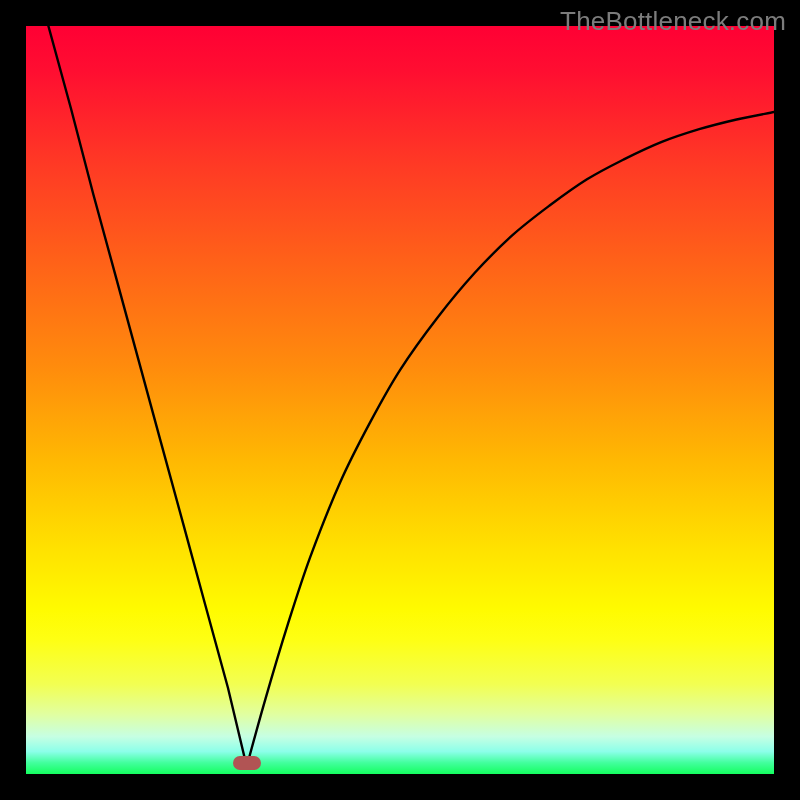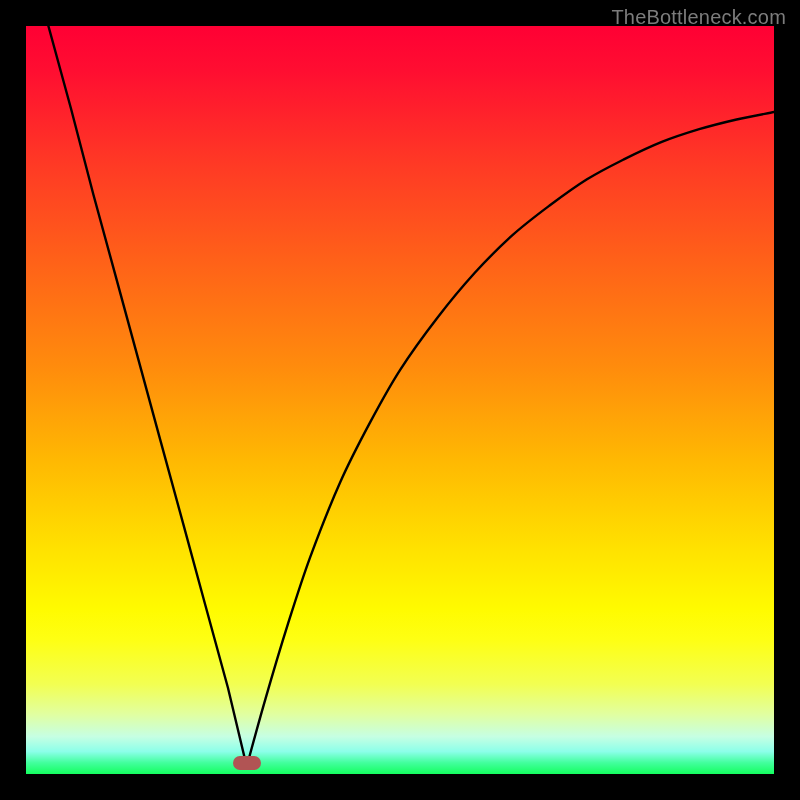--- a/index.html
+++ b/index.html
@@ -58,21 +58,21 @@
     height: 14px;
     border-radius: 7px;
     background: #b15454;
     transform: translate(-50%, -50%);
   }
   .watermark {
     position: absolute;
     top: 6px;
     right: 14px;
     color: #7c7c7c;
-    font-size: 20px;
+    font-size: 26px;
     font-weight: 500;
     letter-spacing: 0.2px;
     user-select: none;
   }
 </style>
 </head>
 <body>
 
 <div class="frame">
 

